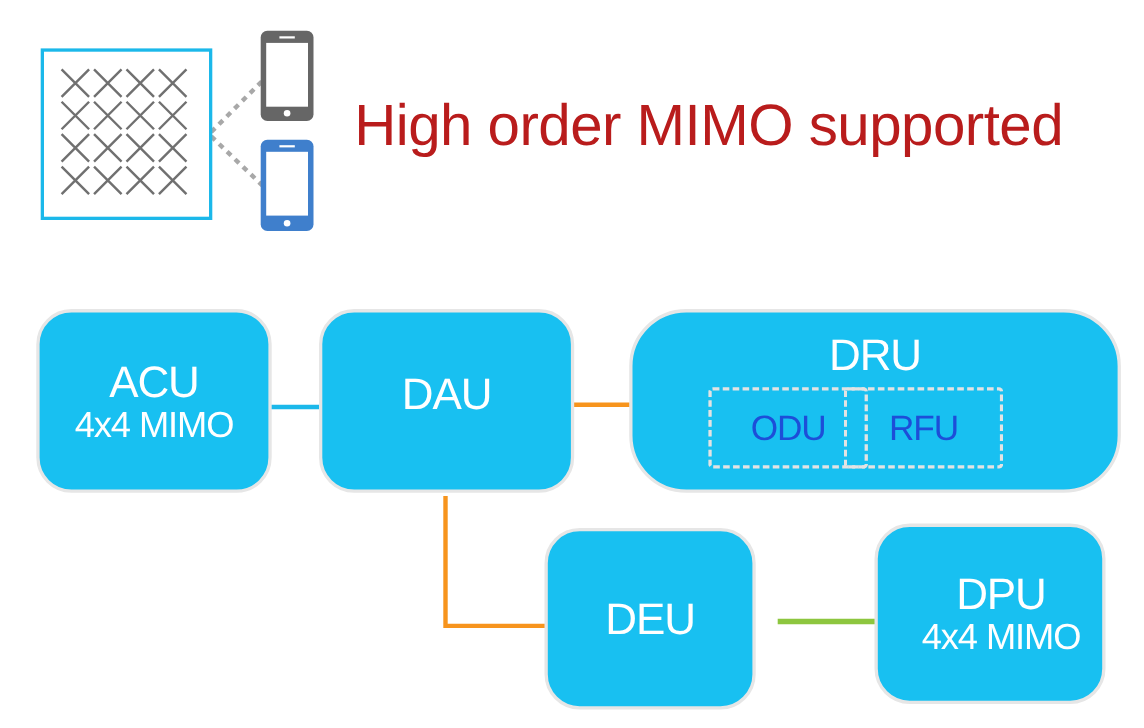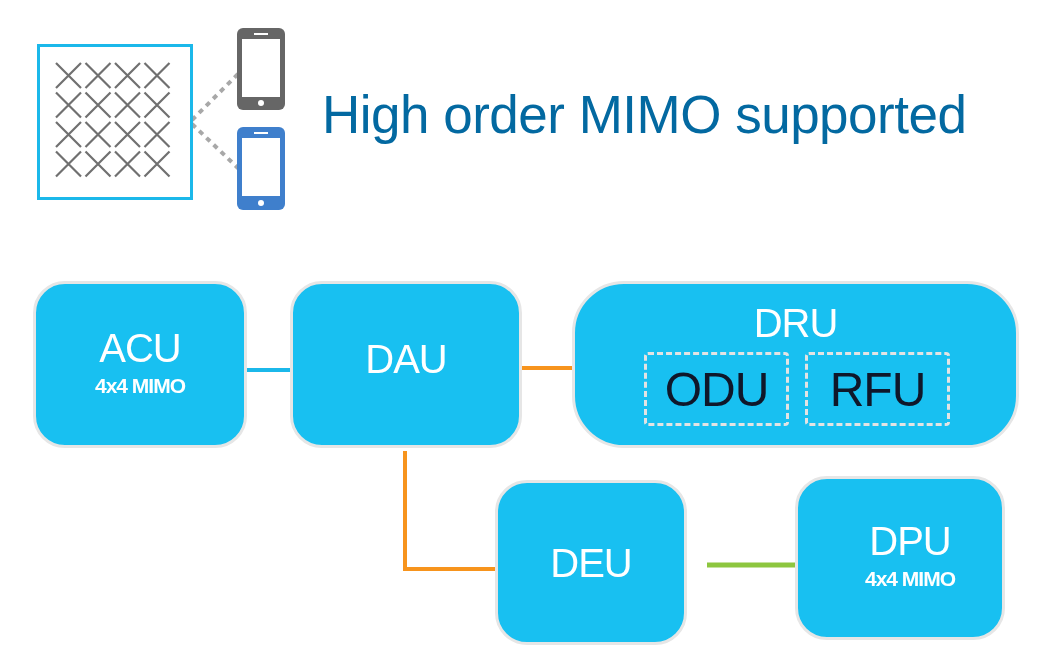--- a/index.html
+++ b/index.html
@@ -1,29 +1,29 @@
 <!DOCTYPE html>
 <html><head>
   <meta charset="utf-8">
   <style>
     html, body { margin: 0; padding: 0; background: #ffffff; }
     body { width: 1040px; height: 662px; position: relative; overflow: hidden;
            font-family: "Liberation Sans", "DejaVu Sans", sans-serif; }
     .abs { position: absolute; }
-    .title { left: 322px; top: 82px; font-size: 53px; color: #0369a1; letter-spacing: -0.5px;
+    .title { left: 322px; top: 82px; font-size: 53px; color: #b91c1c; letter-spacing: -0.5px;
              white-space: nowrap; line-height: 66px; }
     .antenna { left: 37px; top: 44px; width: 150px; height: 150px; border: 3px solid #1bb8ea; box-sizing: content-box; }
     .node { background: #18c0f1; border: 3px solid #e6e6e6; border-radius: 32px; color: #ffffff;
             display: flex; flex-direction: column; align-items: center; justify-content: center;
             box-sizing: border-box; text-align: center; }
     .node .main { font-size: 40px; line-height: 42px; letter-spacing: -1px; }
-    .node .sub { font-size: 21px; line-height: 34px; letter-spacing: -1px; font-weight: bold; }
+    .node .sub { font-size: 33px; line-height: 34px; letter-spacing: -1px; }
     .dashbox { border: 3px dashed #e3e3e3; border-radius: 4px; box-sizing: border-box;
                display: flex; align-items: center; justify-content: center;
-               color: #0f172a; font-size: 48px; letter-spacing: -1px; }
+               color: #1d4ed8; font-size: 32px; letter-spacing: -1px; }
     svg { position: absolute; left: 0; top: 0; }
   </style>
 </head>
 <body>
 
 <svg width="1040" height="662">
 
   <line x1="192" y1="120" x2="240" y2="72" stroke="#a8a8a8" stroke-width="4" stroke-dasharray="5,5"></line>
   <line x1="192" y1="124" x2="240" y2="170" stroke="#a8a8a8" stroke-width="4" stroke-dasharray="5,5"></line>
 
@@ -76,21 +76,21 @@
 </div>
 
 <div class="abs node" style="left:290px;top:281px;width:232px;height:167px;">
   <div class="main" style="margin-bottom:12px;">DAU</div>
 </div>
 
 <div class="abs node" style="left:572px;top:281px;width:447px;height:167px;border-radius:52px;justify-content:flex-start;">
   <div class="main" style="margin-top:18px;">DRU</div>
 </div>
 <div class="abs dashbox" style="left:644px;top:352px;width:145px;height:74px;">ODU</div>
-<div class="abs dashbox" style="left:805px;top:352px;width:145px;height:74px;">RFU</div>
+<div class="abs dashbox" style="left:767px;top:352px;width:145px;height:74px;">RFU</div>
 
 <div class="abs node" style="left:495px;top:480px;width:192px;height:165px;">
   <div class="main">DEU</div>
 </div>
 
 <div class="abs node" style="left:795px;top:476px;width:210px;height:164px;padding-left:20px;">
   <div class="main">DPU</div>
   <div class="sub">4x4 MIMO</div>
 </div>
 

